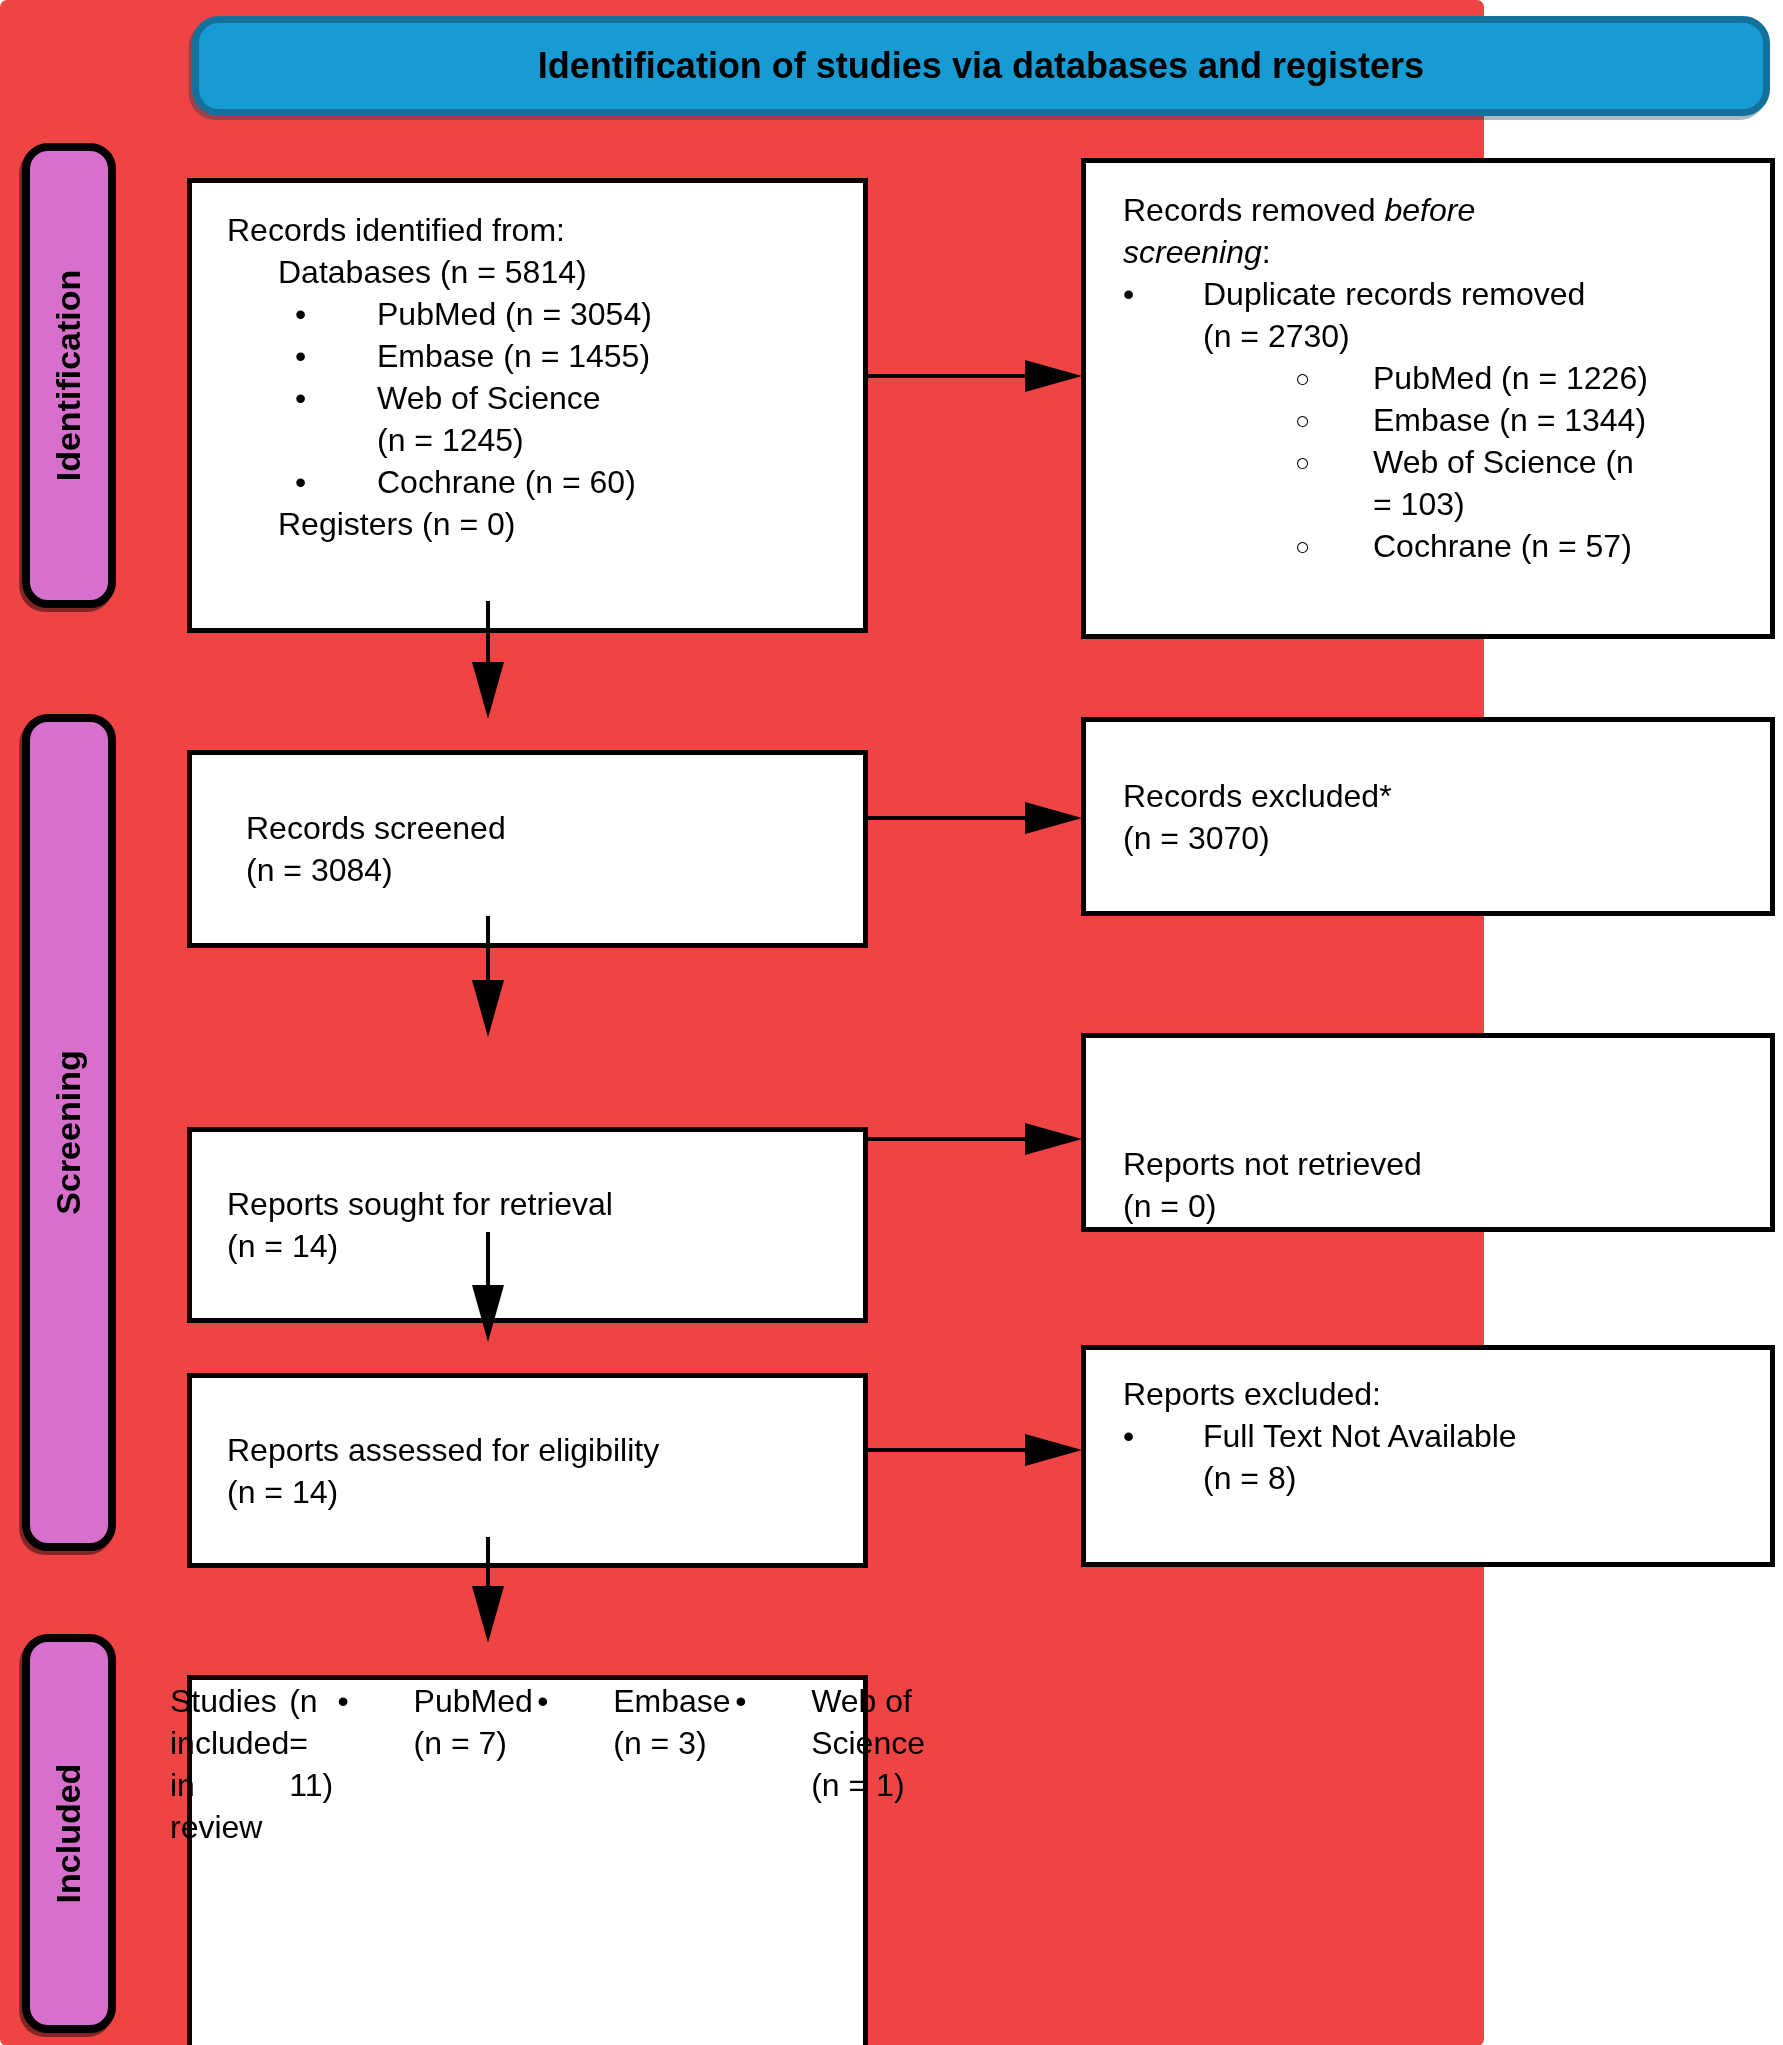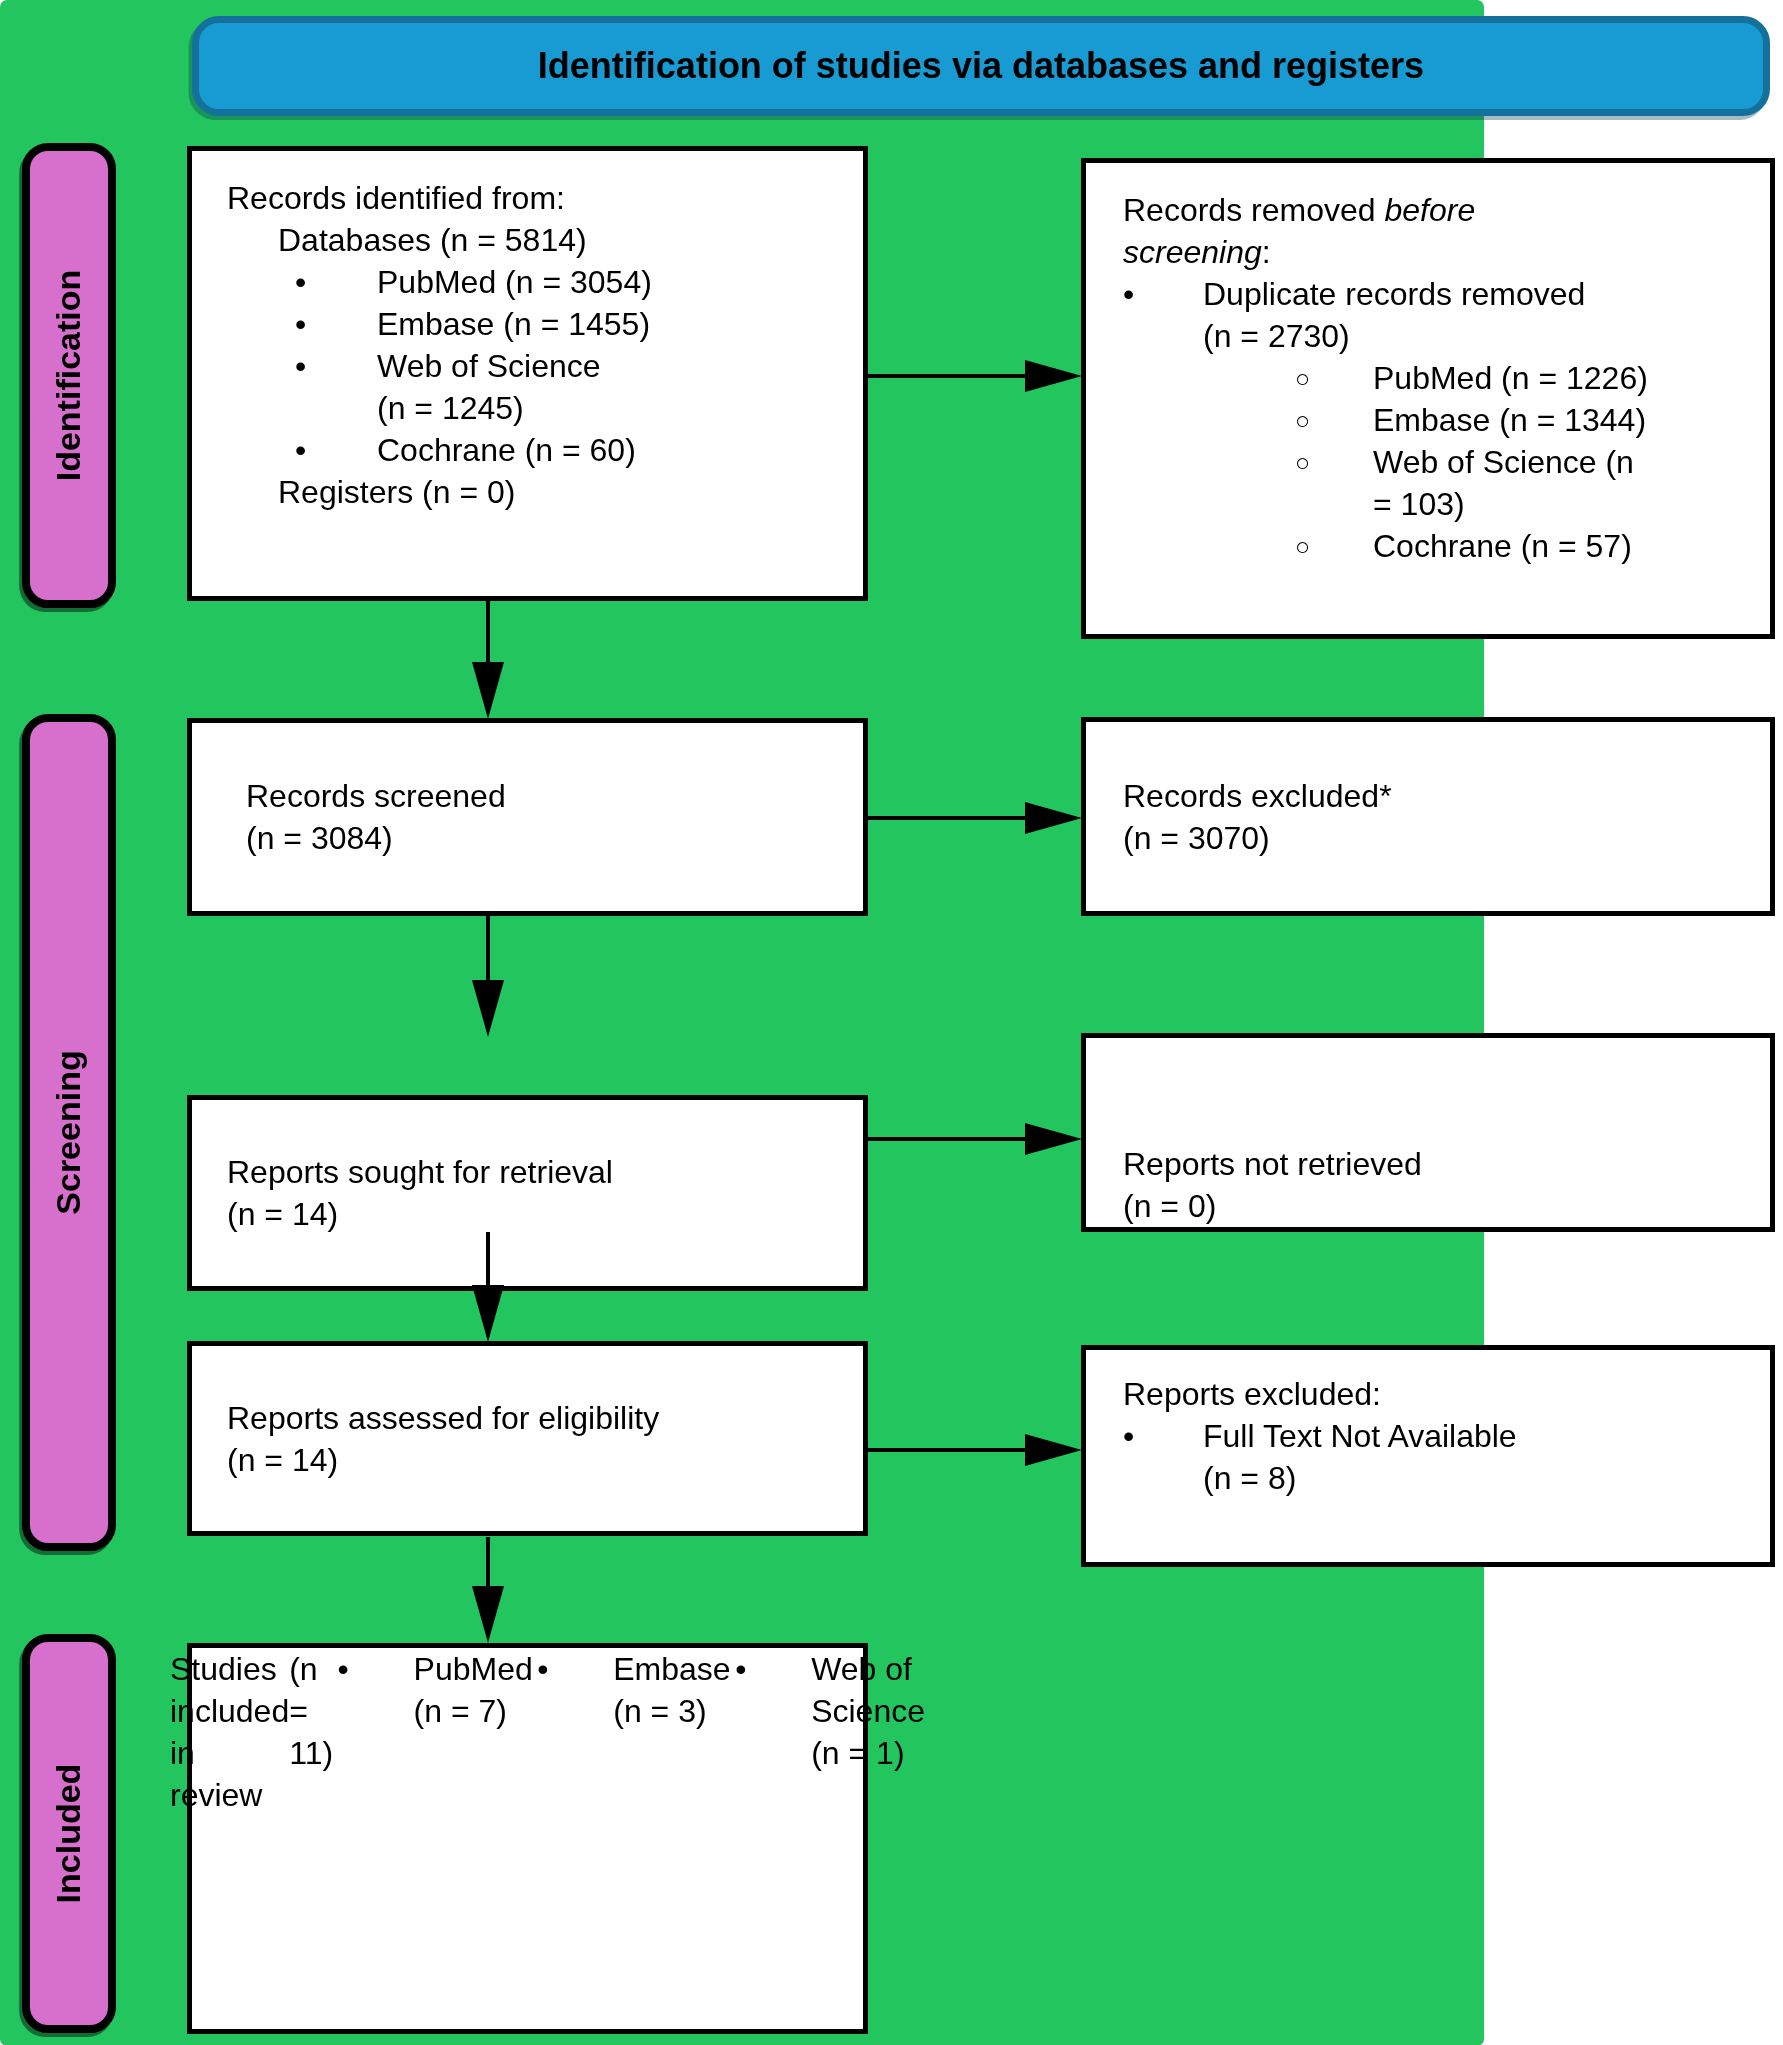--- a/index.html
+++ b/index.html
@@ -4,21 +4,21 @@
 <style>
   :root{
     --header-fill:#189AD2;
     --header-border:#14719C;
     --sidebar-fill:#D770CC;
     --box-border:#000000;
     --text-color:#000000;
   }
   html,body{margin:0;padding:0;background:#ffffff;}
   #canvas{
-    position:relative;width:1484px;height:2046px;background:#22c55e;
+    position:relative;width:1484px;height:2046px;background:#ef4444;
     font-family:"Liberation Sans",sans-serif;color:var(--text-color);border-radius:7px;
   }
   
   .hdr{
     position:absolute;left:192px;top:16px;width:1578px;height:100px;
     background:var(--header-fill);
     border:7.4px solid var(--header-border);
     border-radius:27px;
     box-shadow:-3.4px 4px 0 rgba(10,60,80,0.35);
     display:flex;align-items:center;justify-content:center;
@@ -38,21 +38,21 @@
     font-size:34px;font-weight:bold;
   }
   #side-identification{top:143px;height:465px;}
   #side-screening{top:714px;height:837px;}
   #side-included{top:1634px;height:399px;}
   
   .box{
     position:absolute;background:#fff;border:5.7px solid var(--box-border);
     box-sizing:border-box;font-size:32px;line-height:42px;
   }
-  .lcol{left:187px;width:681px;}
+  .lcol{left:187px;width:681px;margin-top:32px;}
   .rcol{left:1081px;width:694px;}
   #box-identified{top:146px;height:455px;padding:26px 14px 0 35px;}
   #box-removed{top:158px;height:481px;padding:26px 11.3px 0 37px;}
   #box-screened{top:718px;height:198px;display:flex;flex-direction:column;justify-content:center;padding-left:54px;}
   #box-excluded{top:717px;height:199px;display:flex;flex-direction:column;justify-content:center;padding-left:37px;}
   #box-sought{top:1095px;height:196px;display:flex;flex-direction:column;justify-content:center;padding-left:35px;}
   #box-not-retrieved{top:1033px;height:199px;display:flex;flex-direction:column;justify-content:flex-end;padding-left:37px;}
   #box-assessed{top:1341px;height:195px;display:flex;flex-direction:column;justify-content:center;padding-left:35px;}
   #box-reports-excluded{top:1345px;height:222px;padding:22.6px 11.3px 0 37px;}
   #box-included{top:1643px;height:391px;display:flex;flex-direction:row;justify-content:center;padding-left:40px;}

